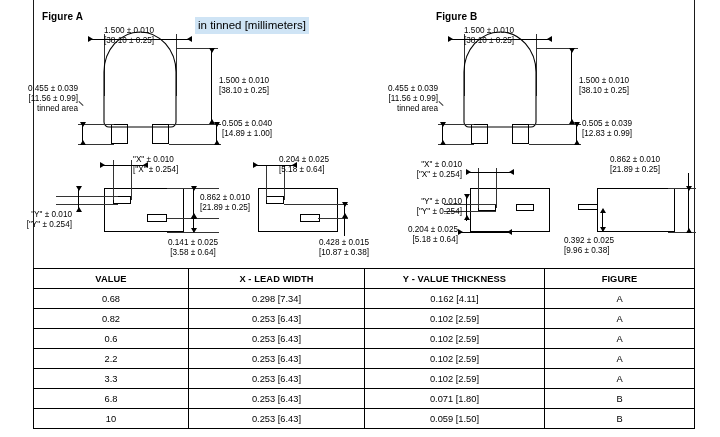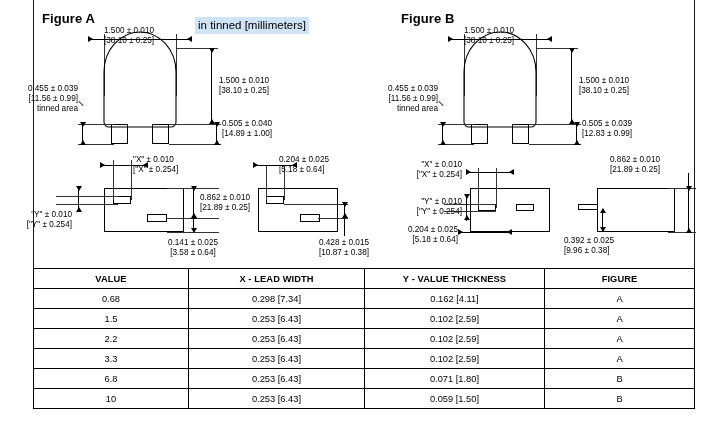--- a/index.html
+++ b/index.html
@@ -25,21 +25,21 @@
   .page-rule {
     position: absolute;
     background: #1a1a1a;
     width: 1px;
   }
   .page-rule.left  { left: 33px;  top: 0;  height: 268px; }
   .page-rule.right { left: 694px; top: 0;  height: 268px; }
 
   .fig-title {
     position: absolute;
-    font-size: 13px;
+    font-size: 10px;
     font-weight: bold;
     letter-spacing: 0.1px;
     white-space: nowrap;
   }
   .units-badge {
     position: absolute;
     font-size: 11.5px;
     background: #cfe4f5;
     padding: 1px 3px 2px 3px;
     white-space: nowrap;
@@ -176,21 +176,21 @@
     <div class="arw d" style="left:80px; top:122px;"></div>
     <div class="arw u" style="left:80px; top:140px;"></div>
     <div class="dim r" style="left:0px; top:84px; width:78px;">
       <div>0.455 ± 0.039</div>
       <div>[11.56 ± 0.99]</div>
       <div>tinned area</div>
     </div>
     <div class="xln" style="left:78px; top:103px; width:6px; height:1px; background:#333; transform:rotate(42deg);"></div>
   </div>
 
-  <div class="fig-title" style="left:401px; top:11px;">Figure B</div>
+  <div class="fig-title" style="left:436px; top:11px;">Figure B</div>
 
   <div class="dwg">
     <div class="xln v" style="left:464px; top:34px; height:62px; background:#333;"></div>
     <div class="xln v" style="left:536px; top:34px; height:62px; background:#333;"></div>
     <div class="ln h" style="left:448px; top:39px; width:104px;"></div>
     <div class="arw r" style="left:448px; top:36px;"></div>
     <div class="arw l" style="left:547px; top:36px;"></div>
     <div class="dim" style="left:464px; top:26px;">
       <div>1.500 ± 0.010</div>
       <div>[38.10 ± 0.25]</div>
@@ -384,38 +384,44 @@
       </tr>
     </thead>
     <tbody id="table-body">
         <tr>
           <td>0.68</td>
           <td>0.298 [7.34]</td>
           <td>0.162 [4.11]</td>
           <td>A</td>
         </tr>
         <tr>
-          <td>1.5</td>
+          <td>0.82</td>
           <td>0.253 [6.43]</td>
           <td>0.102 [2.59]</td>
           <td>A</td>
         </tr>
         <tr>
-          <td>2.2</td>
+          <td>0.6</td>
           <td>0.253 [6.43]</td>
           <td>0.102 [2.59]</td>
           <td>A</td>
         </tr>
         <tr>
-          <td>3.3</td>
+          <td>2.2</td>
           <td>0.253 [6.43]</td>
           <td>0.102 [2.59]</td>
           <td>A</td>
         </tr>
         <tr>
+          <td>3.3</td>
+          <td>0.253 [6.43]</td>
+          <td>0.102 [2.59]</td>
+          <td>A</td>
+        </tr>
+        <tr>
           <td>6.8</td>
           <td>0.253 [6.43]</td>
           <td>0.071 [1.80]</td>
           <td>B</td>
         </tr>
         <tr>
           <td>10</td>
           <td>0.253 [6.43]</td>
           <td>0.059 [1.50]</td>
           <td>B</td>

